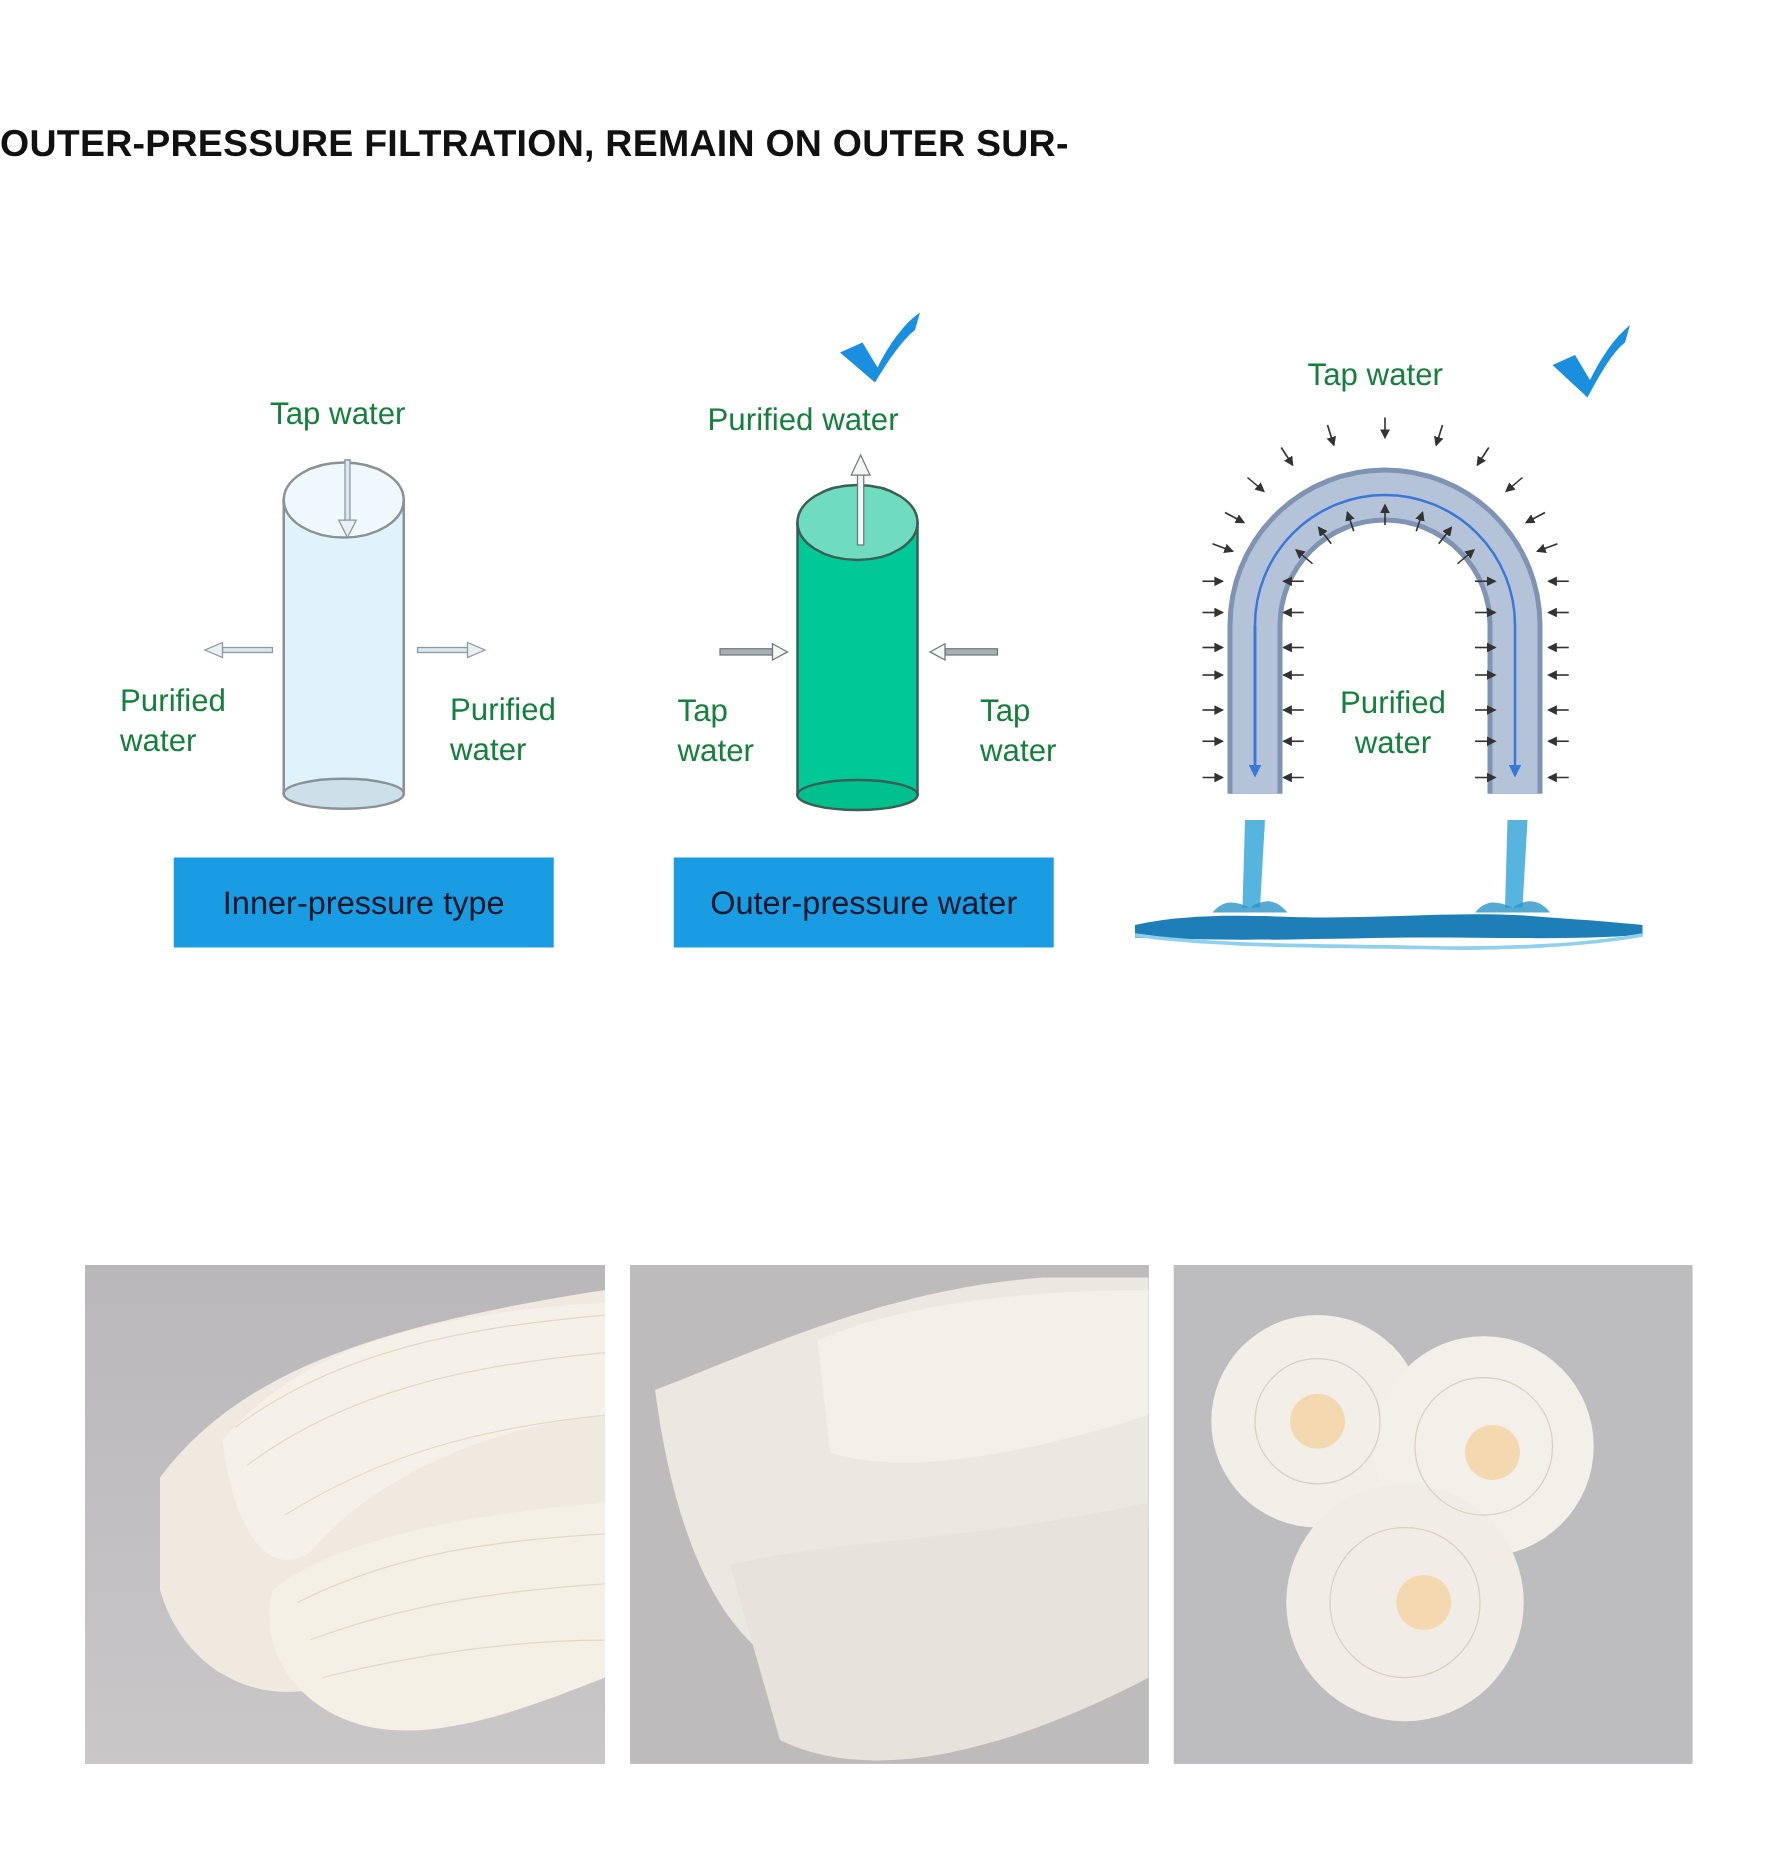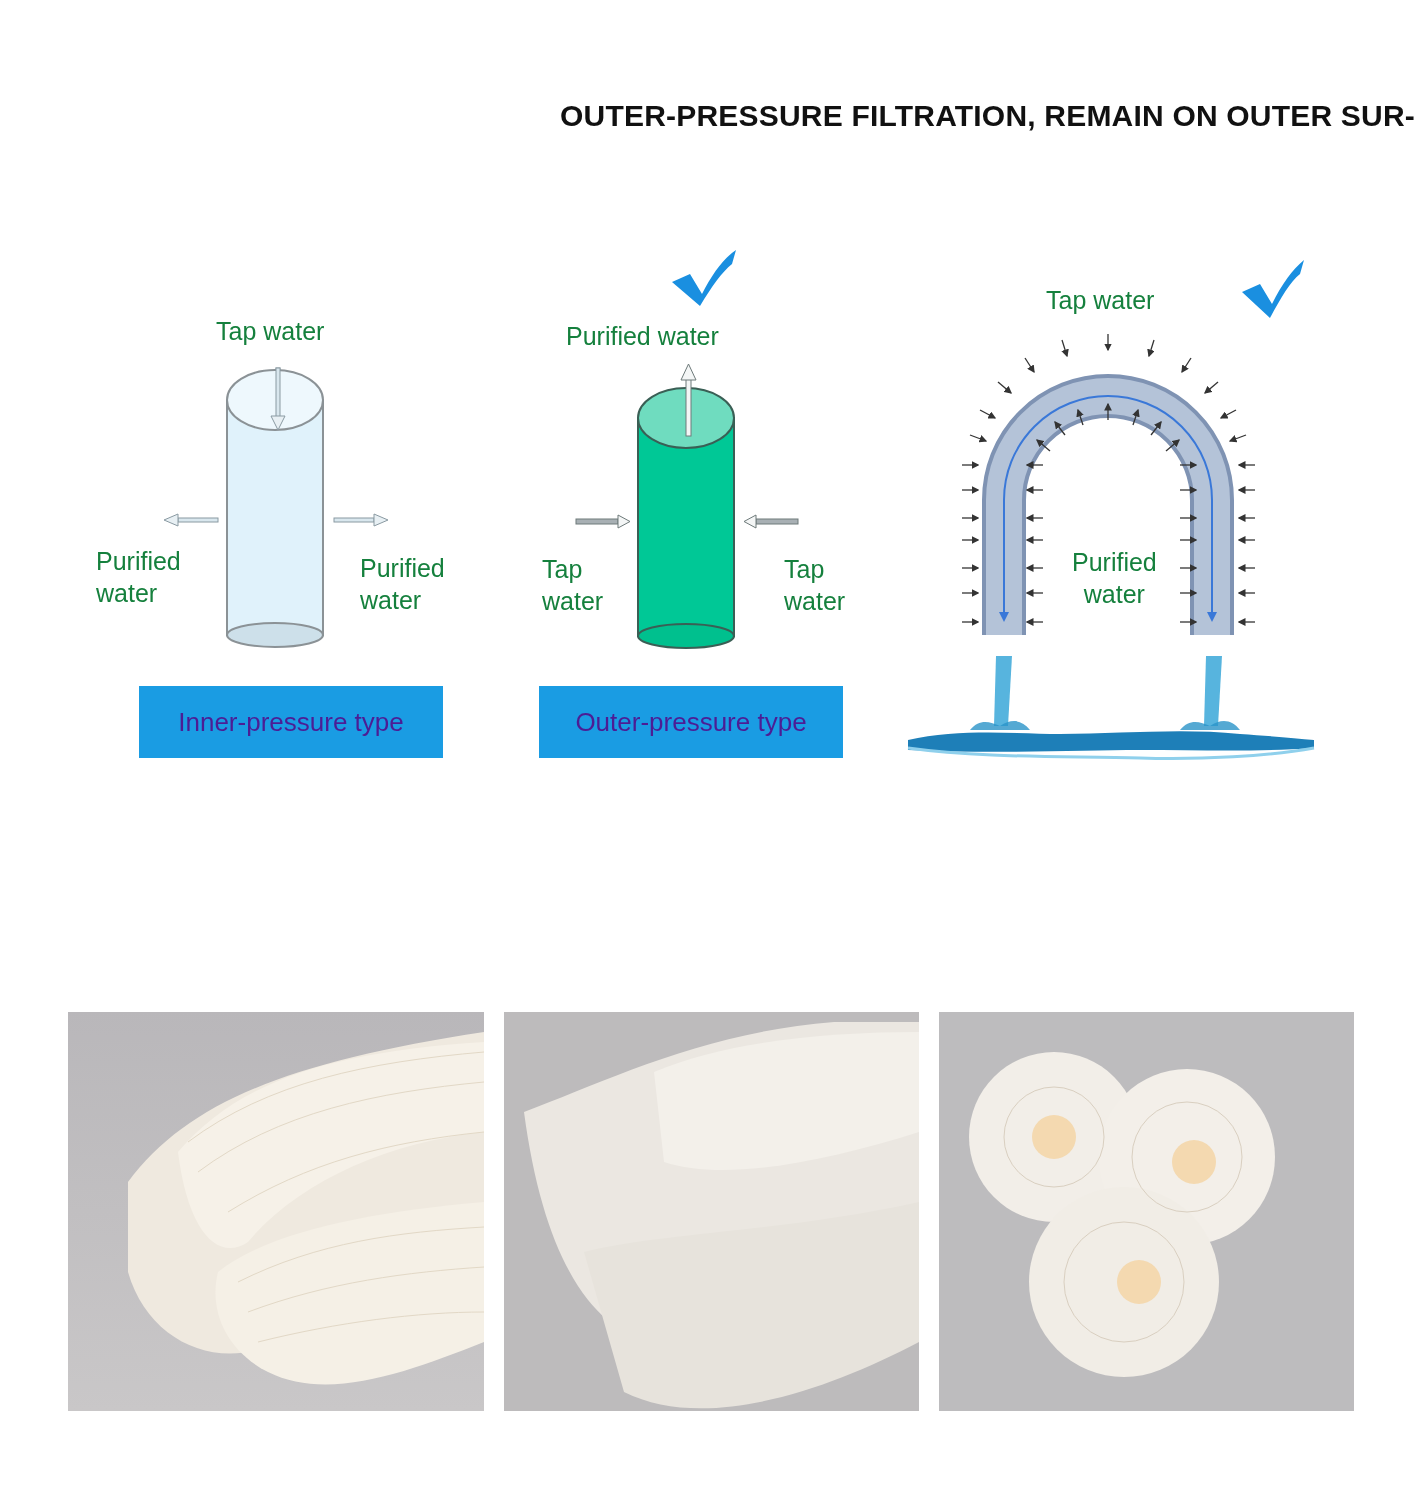--- a/index.html
+++ b/index.html
@@ -1,21 +1,21 @@
 <!DOCTYPE html>
 <html><head>
 <meta charset="utf-8">
 <style>
   html, body { margin:0; padding:0; background:#ffffff; }
   body { width:1415px; height:1500px; position:relative; overflow:hidden; font-family:"Liberation Sans", sans-serif; color:#111; }
   .abs { position:absolute; }
-  .headline { left:0; top:94px; width:1415px; text-align:right; font-weight:bold; font-size:30px; line-height:43px; letter-spacing:0.2px; color:#111; }
+  .headline { left:0; top:94px; width:1415px; text-align:left; font-weight:bold; font-size:30px; line-height:43px; letter-spacing:0.2px; color:#111; }
   .headline div { white-space:nowrap; }
   .lbl { font-size:25px; line-height:32px; color:#15803d; white-space:nowrap; }
-  .btn { background:#1a9ce3; color:#4c1d95; font-size:26px; display:flex; align-items:center; justify-content:center; }
+  .btn { background:#1a9ce3; color:#0f172a; font-size:26px; display:flex; align-items:center; justify-content:center; }
   .photo { background:#b8b6b8; overflow:hidden; }
   svg { display:block; }
 </style>
 </head>
 <body>
 
 <div class="abs headline">
   <div>OUTER-PRESSURE FILTRATION, REMAIN ON OUTER SUR-</div>
 </div>
 
@@ -70,21 +70,21 @@
     <path d="M196,155 L184,161.5 L196,168 Z" fill="#f4f6f6" stroke="#6e7a7a"></path>
   </svg>
   <div class="abs lbl" style="left:542px;top:553px;">
     <div>Tap</div>
     <div>water</div>
   </div>
   <div class="abs lbl" style="left:784px;top:553px;">
     <div>Tap</div>
     <div>water</div>
   </div>
-  <div class="abs btn" style="left:539px;top:686px;width:304px;height:72px;">Outer-pressure type</div>
+  <div class="abs btn" style="left:539px;top:686px;width:304px;height:72px;">Outer-pressure water</div>
 </div>
 
 <div>
   <div class="abs lbl" style="left:1046px;top:284px;">Tap water</div>
   <svg class="abs" style="left:1240px;top:258px;" width="68" height="64">
     <path d="M2,34 L20,26 L32,46 C42,26 52,12 64,2 L60,16 C50,24 42,38 30,60 Z" fill="#1a8fe0"></path>
   </svg>
   <svg class="abs" style="left:900px;top:330px;" width="420" height="440">
     <defs>
       <linearGradient id="tubeg" x1="0" y1="0" x2="1" y2="0">

